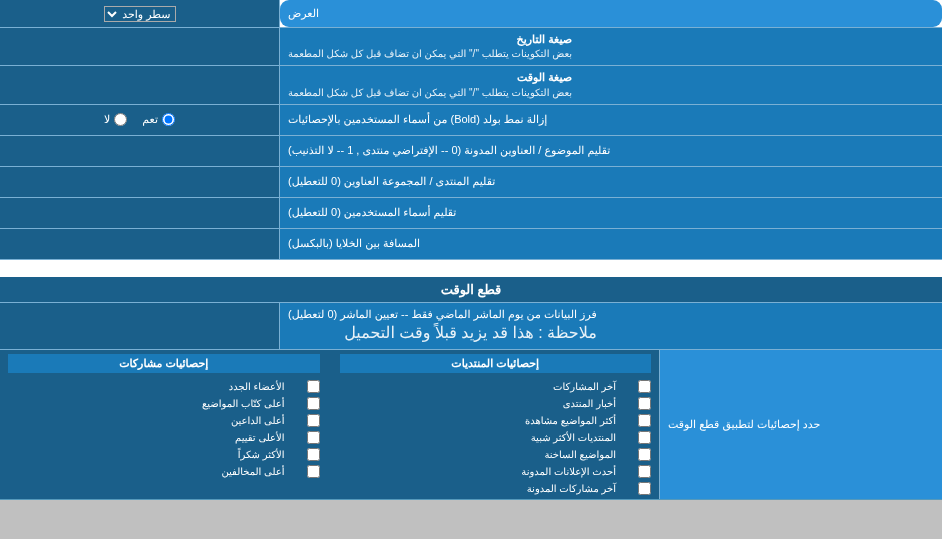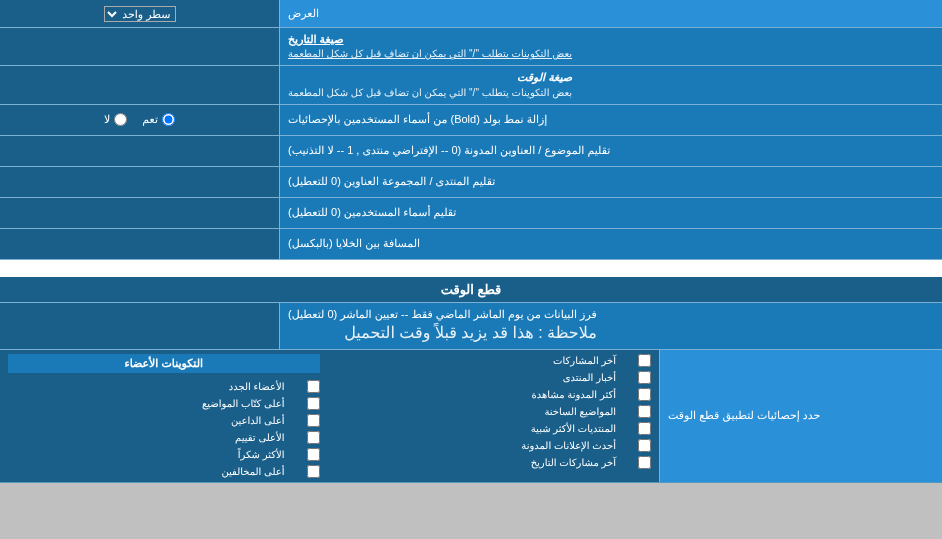--- a/index.html
+++ b/index.html
@@ -120,20 +120,21 @@
     .top-header-label {
       flex: 1;
       background: #2a90d8;
       color: #fff;
       padding: 4px 8px;
       text-align: right;
       font-size: 11px;
       display: flex;
       align-items: center;
       justify-content: flex-end;
+      border-radius: 9px;
     }
     .top-header-select {
       width: 280px;
       background: #1a5f8a;
       padding: 3px 5px;
       border-right: 1px solid #7ab0d4;
       display: flex;
       align-items: center;
       justify-content: center;
     }
@@ -156,34 +157,34 @@
       <select>
         <option>سطر واحد</option>
         <option>سطرين</option>
         <option>ثلاثة أسطر</option>
       </select>
     </div>
   </div>
 
   <div class="row">
     <div class="row-label">
-      <div style="text-align:left;text-decoration:underline;">
+      <div style="text-align:right;">
         <div style="font-weight:bold;">صيغة التاريخ</div>
         <div style="font-size:10px;opacity:0.9;">بعض التكوينات يتطلب "/" التي يمكن ان تضاف قبل كل شكل المطعمة</div>
       </div>
     </div>
     <div class="row-input">
       <input type="text" style="">
     </div>
   </div>
 
   <div class="row">
     <div class="row-label">
       <div style="text-align:right;">
-        <div style="font-weight:bold;font-style:italic;">صيغة الوقت</div>
+        <div style="font-weight:bold;">صيغة الوقت</div>
         <div style="font-size:10px;opacity:0.9;">بعض التكوينات يتطلب "/" التي يمكن ان تضاف قبل كل شكل المطعمة</div>
       </div>
     </div>
     <div class="row-input">
       <input type="text" style="">
     </div>
   </div>
 
   <div class="row">
     <div class="row-label">إزالة نمط بولد (Bold) من أسماء المستخدمين بالإحصائيات</div>
@@ -239,52 +240,53 @@
     <div class="row-input">
       <input type="text" style="">
     </div>
   </div>
 
   <div class="bottom-row" style="background:#1a7ab8;">
     <div class="bottom-label">حدد إحصائيات لتطبيق قطع الوقت</div>
     <div class="bottom-checkboxes">
 
       <div class="checkbox-column">
+        <div class="checkbox-column-header">إحصائيات المنتديات</div>
         <div class="checkbox-item">
           <input type="checkbox" style="">
           <span>آخر المشاركات</span>
         </div>
         <div class="checkbox-item">
           <input type="checkbox" style="">
           <span>أخبار المنتدى</span>
         </div>
         <div class="checkbox-item">
           <input type="checkbox" style="">
-          <span>أكثر المدونة مشاهدة</span>
+          <span>أكثر المواضيع مشاهدة</span>
+        </div>
+        <div class="checkbox-item">
+          <input type="checkbox" style="">
+          <span>المنتديات الأكثر شبية</span>
         </div>
         <div class="checkbox-item">
           <input type="checkbox" style="">
           <span>المواضيع الساخنة</span>
         </div>
         <div class="checkbox-item">
           <input type="checkbox" style="">
-          <span>المنتديات الأكثر شبية</span>
-        </div>
-        <div class="checkbox-item">
-          <input type="checkbox" style="">
           <span>أحدث الإعلانات المدونة</span>
         </div>
         <div class="checkbox-item">
           <input type="checkbox" style="">
-          <span>آخر مشاركات التاريخ</span>
+          <span>آخر مشاركات المدونة</span>
         </div>
       </div>
 
       <div class="checkbox-column">
-        <div class="checkbox-column-header">التكوينات الأعضاء</div>
+        <div class="checkbox-column-header">إحصائيات مشاركات</div>
         <div class="checkbox-item">
           <input type="checkbox" style="">
           <span>الأعضاء الجدد</span>
         </div>
         <div class="checkbox-item">
           <input type="checkbox" style="">
           <span>أعلى كتّاب المواضيع</span>
         </div>
         <div class="checkbox-item">
           <input type="checkbox" style="">

